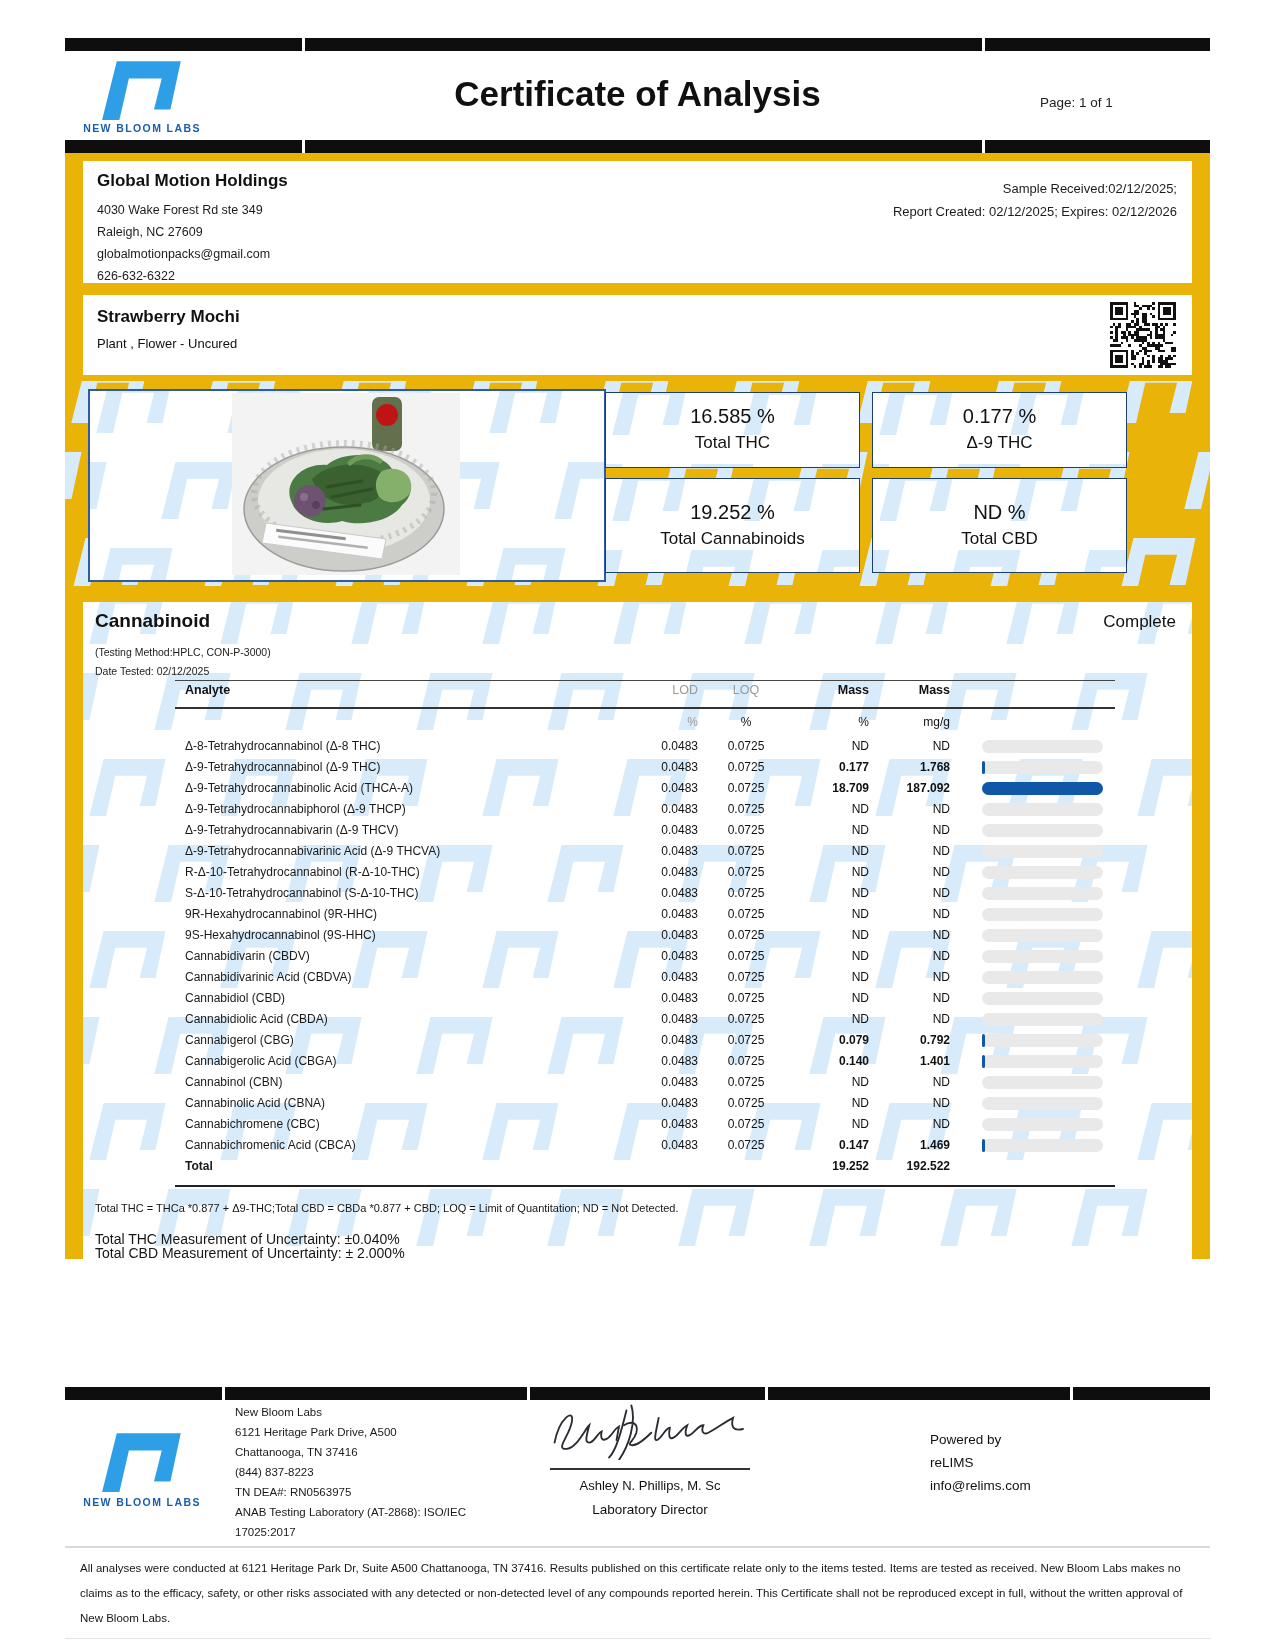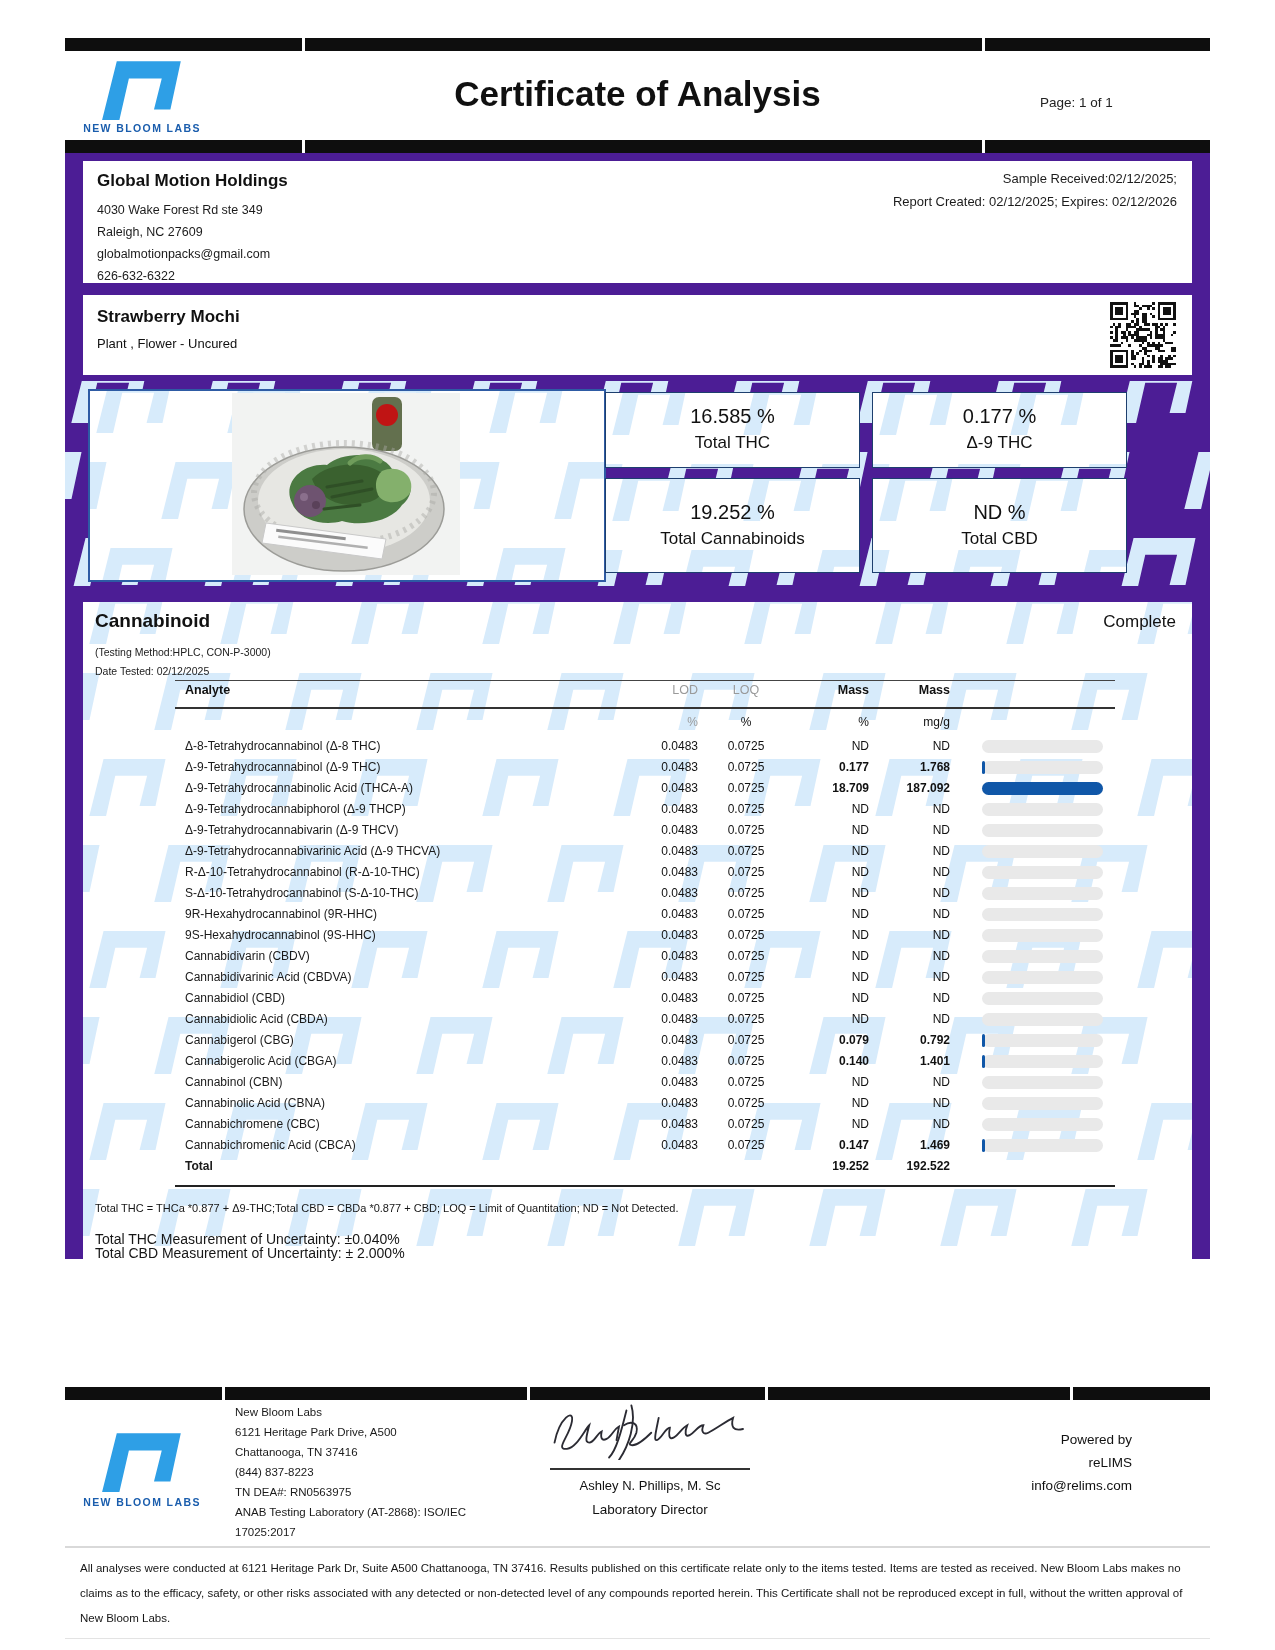--- a/index.html
+++ b/index.html
@@ -6,21 +6,21 @@
   body{width:1275px;height:1650px;position:relative;background:#ffffff;
        font-family:"Liberation Sans",sans-serif;color:#111;-webkit-font-smoothing:antialiased;}
   .abs{position:absolute;}
   .blackbar{position:absolute;left:65px;width:1145px;height:13px;background:#0e0e0e;}
   .notch{position:absolute;top:0;width:3px;height:13px;background:#fff;}
   
   .brand-text{font-size:10.5px;font-weight:bold;letter-spacing:1.4px;color:#1A5DAD;text-align:center;}
   .title{left:0;top:74px;width:1275px;text-align:center;font-size:35px;font-weight:700;color:#101010;}
   .page-label{left:1040px;top:95px;width:150px;font-size:13.5px;color:#222;}
   
-  .graywrap{position:absolute;left:65px;top:153px;width:1145px;height:1106px;background:#4c1d95;}
+  .graywrap{position:absolute;left:65px;top:153px;width:1145px;height:1106px;background:#eab308;}
   .panel{position:absolute;background:#fff;overflow:hidden;}
   .wm{position:absolute;left:0;top:0;right:0;bottom:0;overflow:hidden;z-index:0;}
   .wmg{position:absolute;}
   .z1{position:relative;z-index:1;}
   .zabs{position:absolute;z-index:1;}
   
   .client-name{font-size:17px;font-weight:700;}
   .small-line{font-size:12.5px;color:#1c1c1c;line-height:22px;}
   .sample-id{font-size:20px;font-weight:600;text-align:right;}
   .sample-sub{font-size:13px;text-align:right;color:#1c1c1c;}
@@ -51,21 +51,21 @@
   .det{font-weight:bold;}
   .c-bar{position:absolute;left:807px;top:4px;width:121px;height:13px;}
   .bar-track{position:absolute;left:0;top:0;width:121px;height:13px;background:#e9e9e9;border-radius:7px;}
   .bar-fill{position:absolute;left:0;top:0;height:13px;background:#1057a8;border-radius:7px;}
   .note-line{font-size:11px;color:#161616;}
   .mu-line{font-size:14px;color:#161616;line-height:15px;}
   
   .lab-line{font-size:11.5px;line-height:20px;color:#1a1a1a;}
   .sig-name{font-size:13px;text-align:center;}
   .sig-title{font-size:13.5px;text-align:center;margin-top:9px;}
-  .powered{font-size:13.5px;text-align:right;line-height:23px;}
+  .powered{font-size:13.5px;line-height:23px;}
   .divider{position:absolute;left:65px;width:1145px;height:2px;background:#d9d9d9;}
   .disclaimer{position:absolute;left:80px;top:1556px;width:1118px;font-size:11.5px;line-height:25px;color:#161616;}
 </style>
 </head>
 <body>
 
 <div class="blackbar" style="top:38px">
   <div class="notch" style="left:237px"></div>
     <div class="notch" style="left:917px"></div>
 </div>
@@ -87,21 +87,21 @@
 
   <div class="panel" style="left:18px;top:8px;width:1109px;height:122px">
     <div class="zabs" style="left:14px;top:10px">
       <div class="client-name">Global Motion Holdings</div>
       <div class="small-line" style="margin-top:8px">4030 Wake Forest Rd ste 349</div>
       <div class="small-line">Raleigh, NC 27609</div>
       <div class="small-line">globalmotionpacks@gmail.com</div>
       <div class="small-line">626-632-6322</div>
     </div>
     <div class="zabs" style="right:15px;top:10px;width:500px">
-      <div class="sample-sub" style="">Sample Received:02/12/2025;</div>
+      <div class="sample-sub" style="margin-top:10px">Sample Received:02/12/2025;</div>
       <div class="sample-sub" style="margin-top:8px">Report Created: 02/12/2025; Expires: 02/12/2026</div>
     </div>
   </div>
 
   <div class="panel" style="left:18px;top:142px;width:1109px;height:80px">
     <div class="zabs" style="left:14px;top:12px">
       <div class="product-name">Strawberry Mochi</div>
       <div class="product-type">Plant , Flower - Uncured</div>
     </div>
     <div class="zabs" style="right:16px;top:7px;width:66px;height:66px"><svg width="66" height="66" viewBox="0 0 25 25" shape-rendering="crispEdges" fill="#111">

